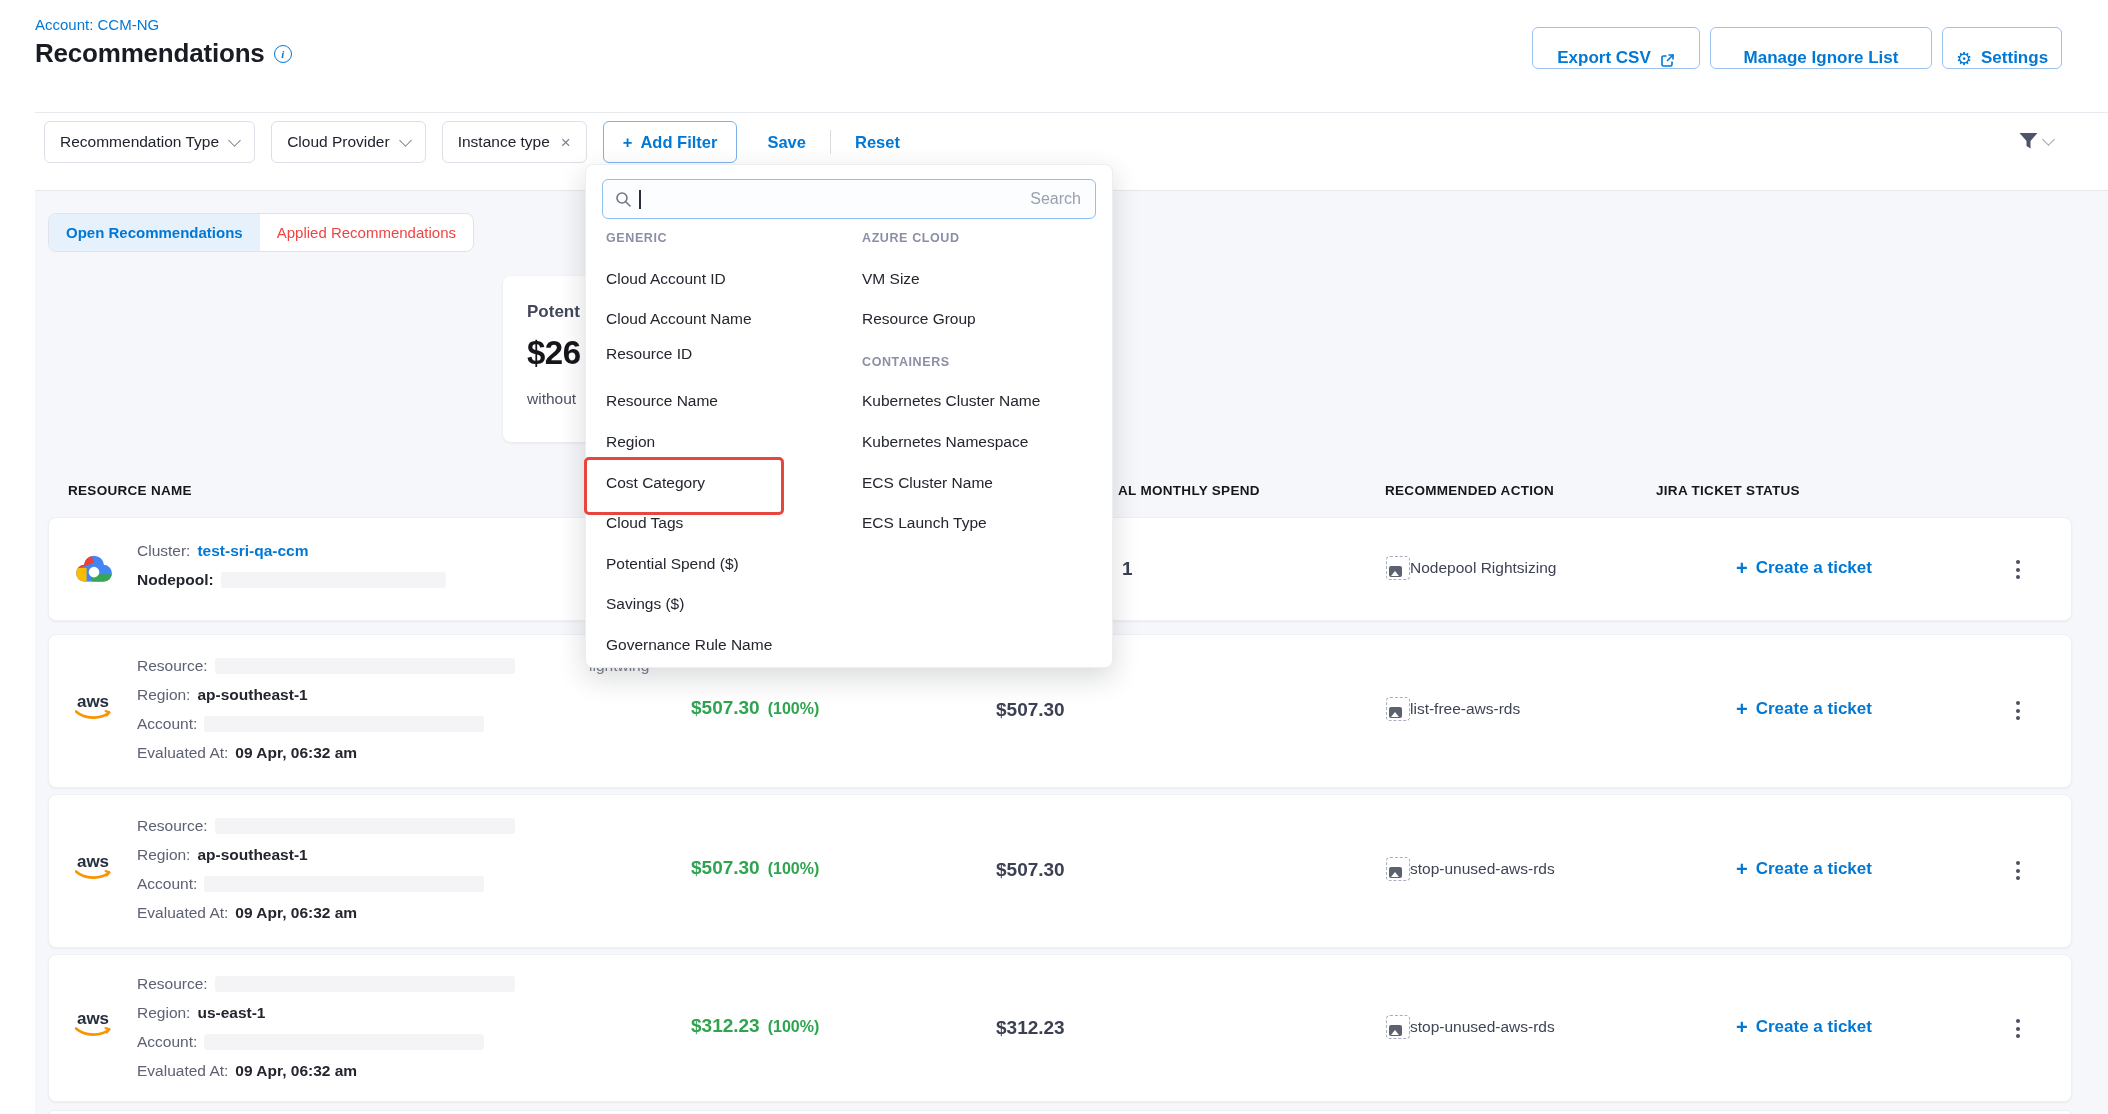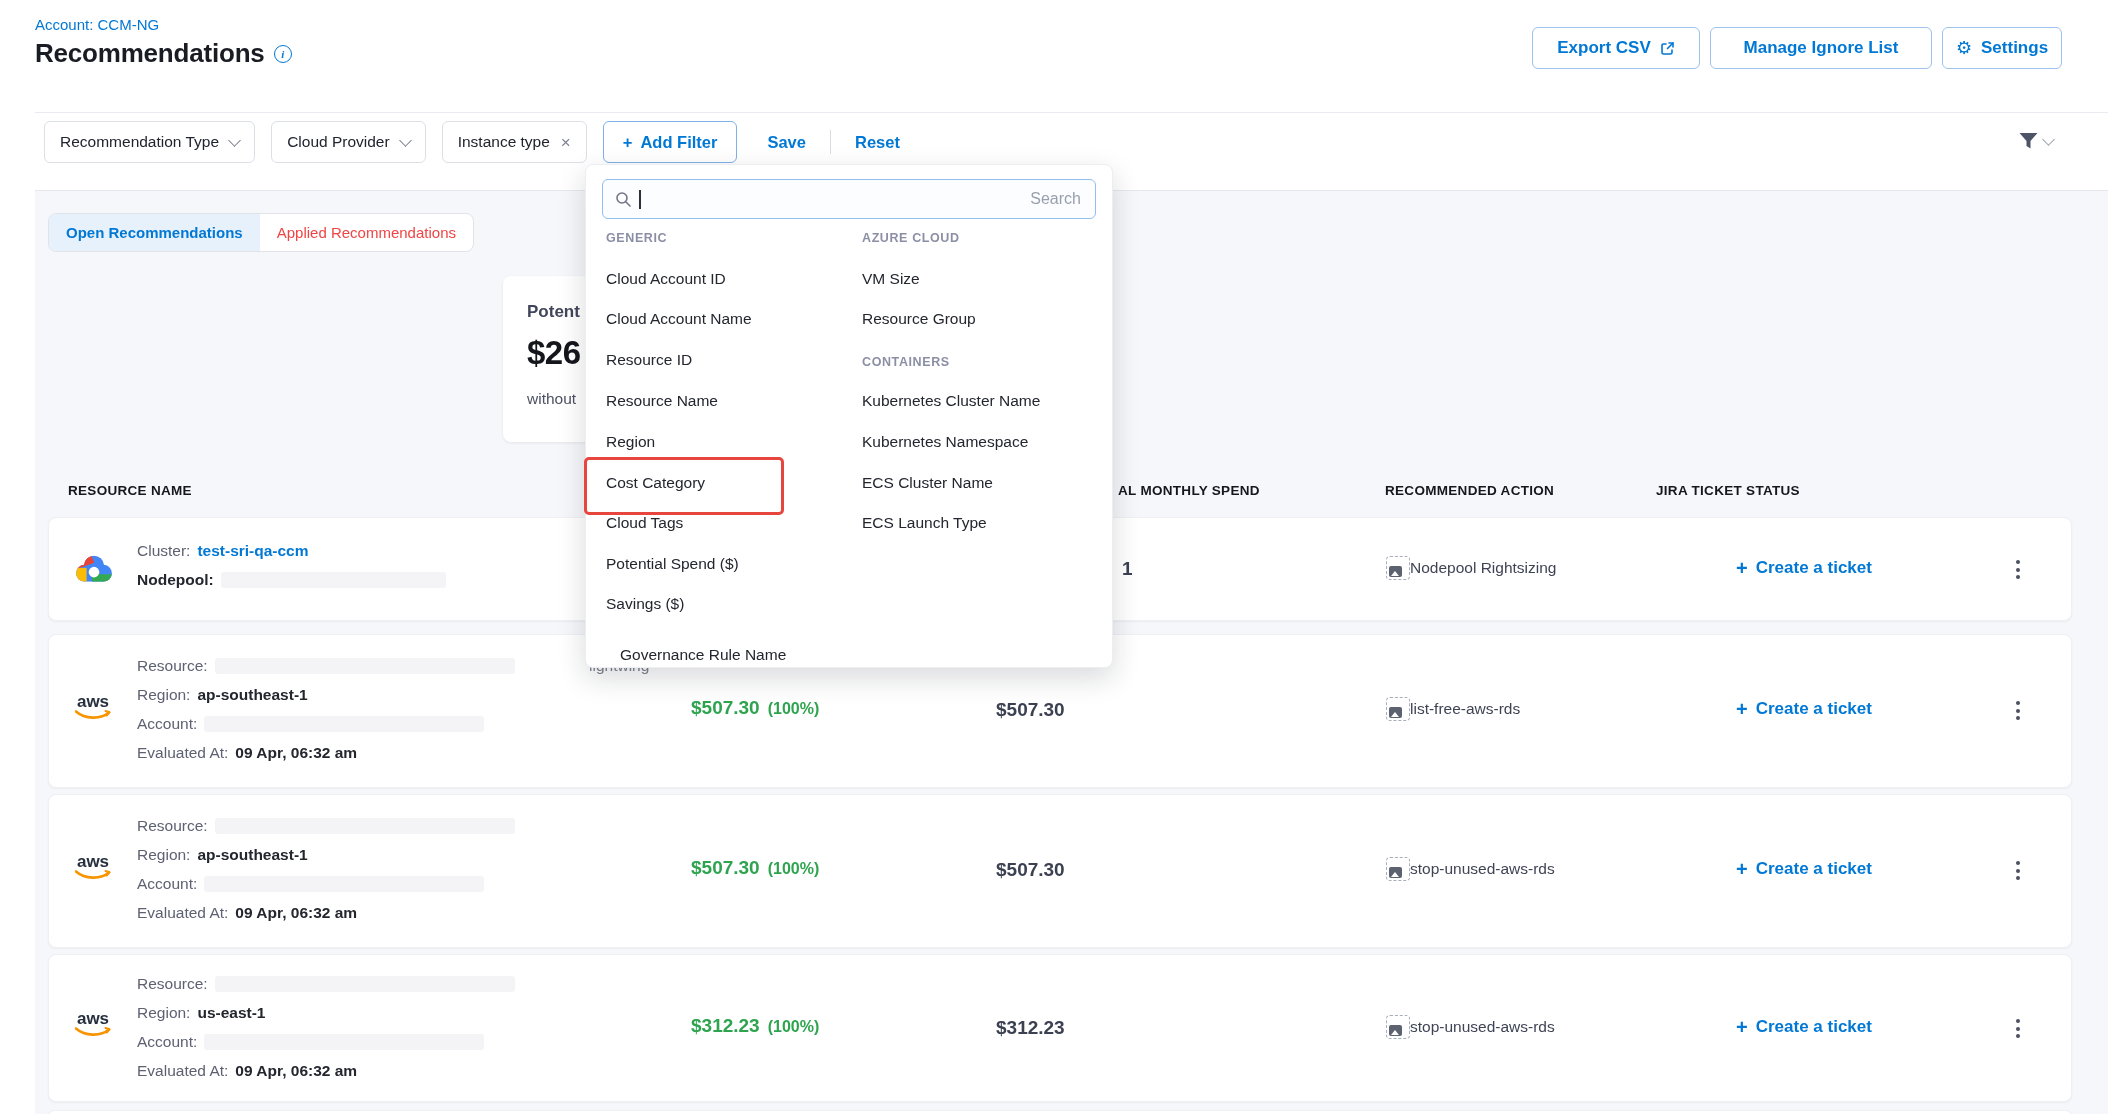--- a/index.html
+++ b/index.html
@@ -7,21 +7,21 @@
          font-family:"Liberation Sans","DejaVu Sans",sans-serif;color:#22262e;}
   .abs{position:absolute;}
 
   
   .account-link{font-size:15px;color:#0278d5;text-decoration:none;}
   .page-title{font-size:26px;font-weight:700;color:#1a1c24;letter-spacing:-0.2px;display:flex;align-items:center;gap:9px;}
   .circle-i{width:18px;height:18px;border:1.6px solid #0278d5;border-radius:50%;color:#0278d5;
             display:inline-flex;align-items:center;justify-content:center;
             font:italic 700 11px "Liberation Serif",serif;box-sizing:border-box;}
   .hbtn{height:42px;border:1px solid #9cc2ee;border-radius:6px;background:#fff;color:#0278d5;
-        font-size:17px;font-weight:700;display:flex;align-items:center;justify-content:center;gap:9px;box-sizing:border-box;cursor:pointer;}
+        font-size:17px;font-weight:700;display:flex;align-items:flex-end;justify-content:center;gap:9px;box-sizing:border-box;cursor:pointer;}
   .gear{font-size:18px;line-height:1;font-weight:400;}
   .hr{position:absolute;height:1px;background:#e8eaef;}
 
   
   .filterrow{display:flex;align-items:center;}
   .chip{height:42px;border:1px solid #dcdfe6;border-radius:6px;background:#fff;padding:0 15px;
         display:flex;align-items:center;gap:11px;font-size:15.5px;color:#20242e;box-sizing:border-box;cursor:pointer;}
   .chev{width:8px;height:8px;border-right:1.8px solid #7c8292;border-bottom:1.8px solid #7c8292;
         transform:rotate(45deg);margin-top:-4px;}
   .chip-x{font-size:17px;color:#7c8292;line-height:1;}
@@ -372,28 +372,28 @@
           <circle cx="7" cy="7" r="5" fill="none" stroke="#707684" stroke-width="1.6"></circle>
           <line x1="11" y1="11" x2="15" y2="15" stroke="#707684" stroke-width="1.6" stroke-linecap="round"></line>
         </svg>
       <span class="caret"></span>
       <input type="text" placeholder="Search" style="">
     </div>
 
     <div class="sect" style="left:20px;top:66px;">GENERIC</div>
     <div class="ditem" style="left:20px;top:94px;">Cloud Account ID</div>
     <div class="ditem" style="left:20px;top:134px;">Cloud Account Name</div>
-    <div class="ditem" style="left:20px;top:175px;text-align:center;">Resource ID</div>
+    <div class="ditem" style="left:20px;top:169px;text-align:center;">Resource ID</div>
     <div class="ditem" style="left:20px;top:216px;">Resource Name</div>
     <div class="ditem" style="left:20px;top:257px;">Region</div>
     <div class="ditem" style="left:20px;top:298px;">Cost Category</div>
     <div class="ditem" style="left:20px;top:338px;">Cloud Tags</div>
     <div class="ditem" style="left:20px;top:379px;">Potential Spend ($)</div>
     <div class="ditem" style="left:20px;top:419px;">Savings ($)</div>
-    <div class="ditem" style="left:20px;top:470px;margin-left:14px;">Governance Rule Name</div>
+    <div class="ditem" style="left:20px;top:460px;">Governance Rule Name</div>
 
     <div class="sect" style="left:276px;top:66px;">AZURE CLOUD</div>
     <div class="ditem" style="left:276px;top:94px;">VM Size</div>
     <div class="ditem" style="left:276px;top:134px;">Resource Group</div>
     <div class="sect" style="left:276px;top:190px;">CONTAINERS</div>
     <div class="ditem" style="left:276px;top:216px;">Kubernetes Cluster Name</div>
     <div class="ditem" style="left:276px;top:257px;">Kubernetes Namespace</div>
     <div class="ditem" style="left:276px;top:298px;">ECS Cluster Name</div>
     <div class="ditem" style="left:276px;top:338px;">ECS Launch Type</div>
 

